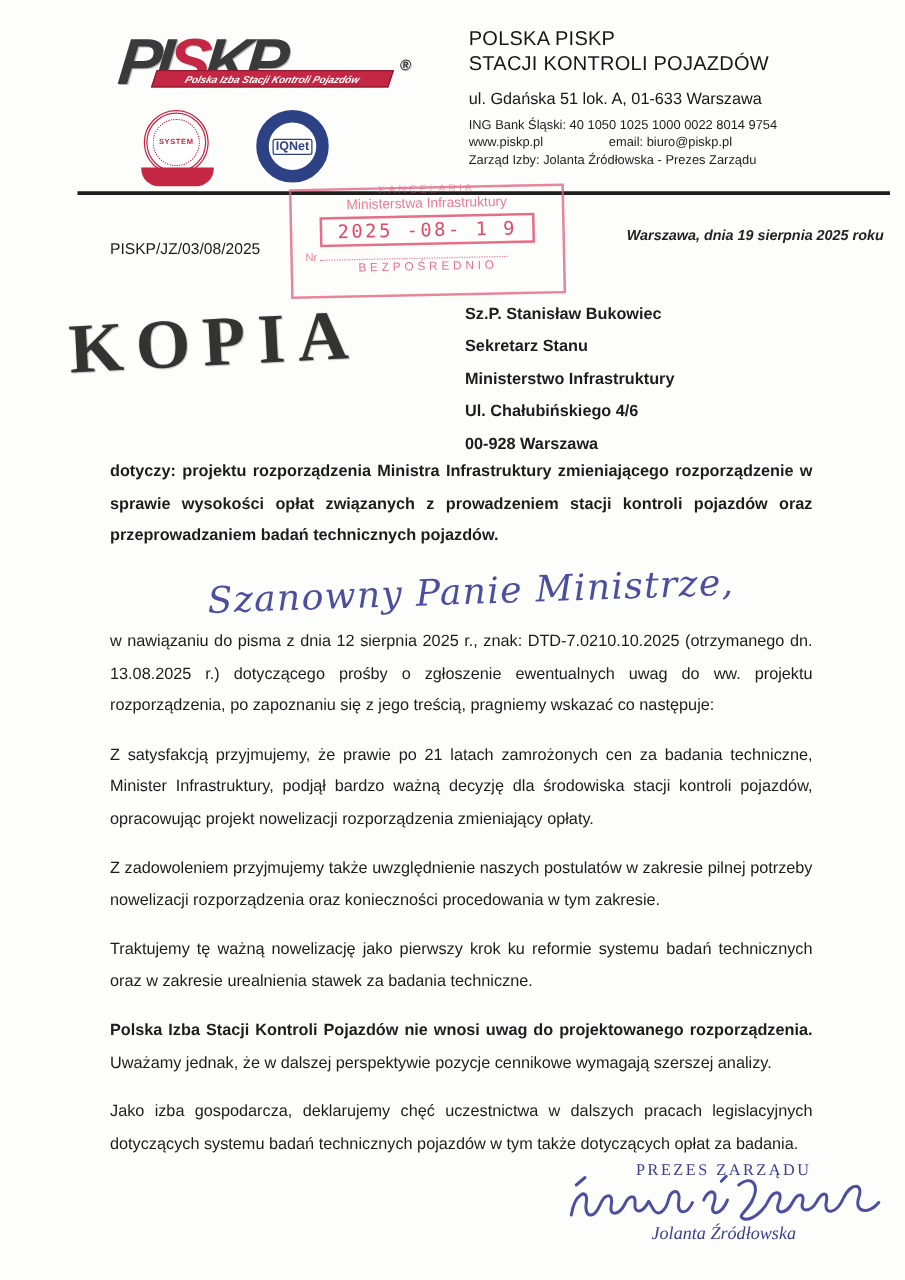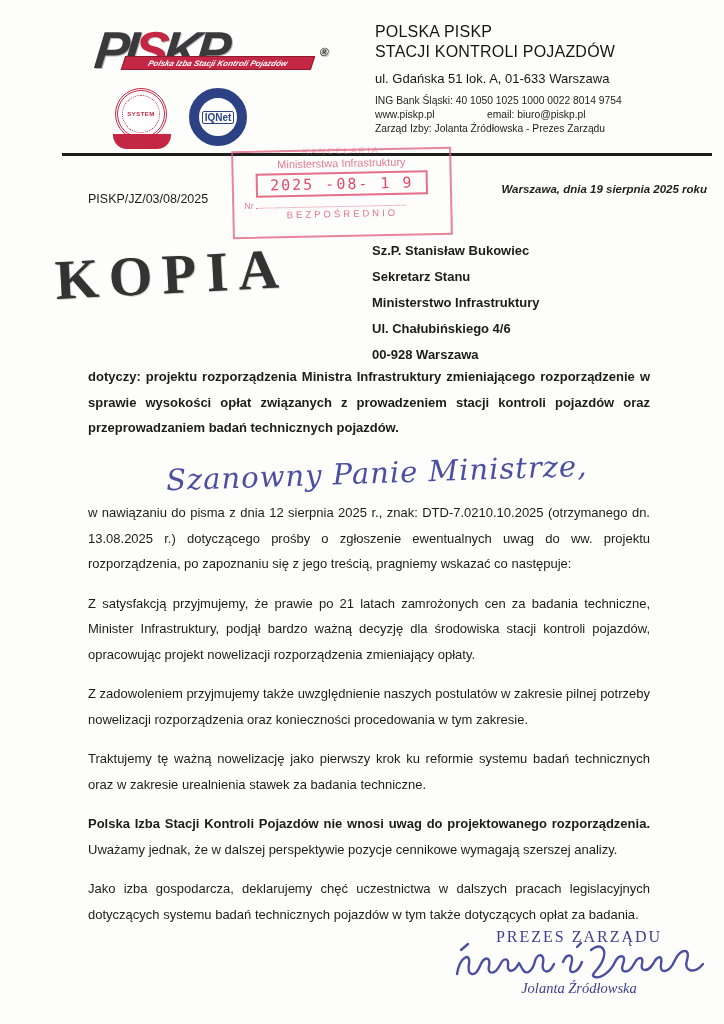--- a/index.html
+++ b/index.html
@@ -21,21 +21,21 @@
   .logo-reg { position:absolute; right:-14px; top:2px; font-size:12px; font-style:normal; letter-spacing:0; color:#2b2b2b; }
   .logo-banner {
     position:absolute; left:28px; top:36px; width:190px; height:14px;
     background:#c42743; transform:skewX(-18deg);
     display:flex; align-items:center; justify-content:center;
     border:1px solid #8f1b30;
   }
   .logo-banner span {
     color:#fff; font-size:8px; font-style:italic; font-weight:700; letter-spacing:0; white-space:nowrap;
   }
-  .seals { position:absolute; left:115px; top:88px; display:flex; gap:20px; align-items:flex-start; }
+  .seals { position:absolute; left:115px; top:88px; display:flex; gap:36px; align-items:flex-start; }
   .seal-red { position:relative; width:54px; height:66px; }
   .seal-red .circ {
     width:52px; height:52px; border-radius:50%;
     border:3px double #c42743; background:#fff;
     display:flex; align-items:center; justify-content:center;
   }
   .seal-red .circ .inner {
     width:38px; height:38px; border-radius:50%; border:1px dotted #c42743;
     display:flex; align-items:center; justify-content:center;
     font-size:6px; font-weight:700; color:#c42743; letter-spacing:.5px;
@@ -102,21 +102,21 @@
   .greet {
     display:inline-block; margin:6px 0 14px 78px;
     font-family:"DejaVu Serif", serif; font-style:italic;
     font-size:29px; color:#4c4fa0; transform:rotate(-2deg); letter-spacing:1px;
     white-space:nowrap;
   }
   .bold { font-weight:700; }
 
   
   .sig { position:absolute; left:445px; top:928px; width:268px; text-align:center; color:#3d3f8f; }
-  .sig-title { font-family:"Liberation Serif", serif; font-size:16px; letter-spacing:2px; }
+  .sig-title { font-family:"Liberation Serif", serif; font-size:13px; letter-spacing:2px; }
   .sig-scrawl { margin-top:-6px; }
   .sig-name { font-family:"Liberation Serif", serif; font-style:italic; font-size:14.5px; margin-top:-14px; }
 </style>
 </head>
 <body>
 
 <div class="page">
 
   <div class="logo-wrap">
     <div class="logo-letters">

